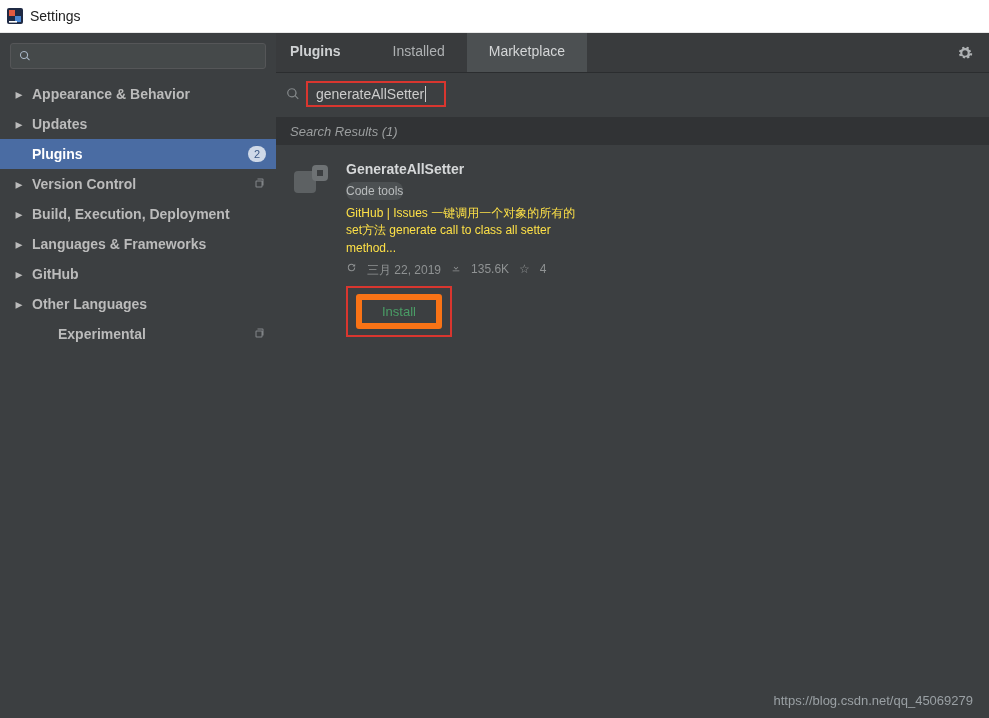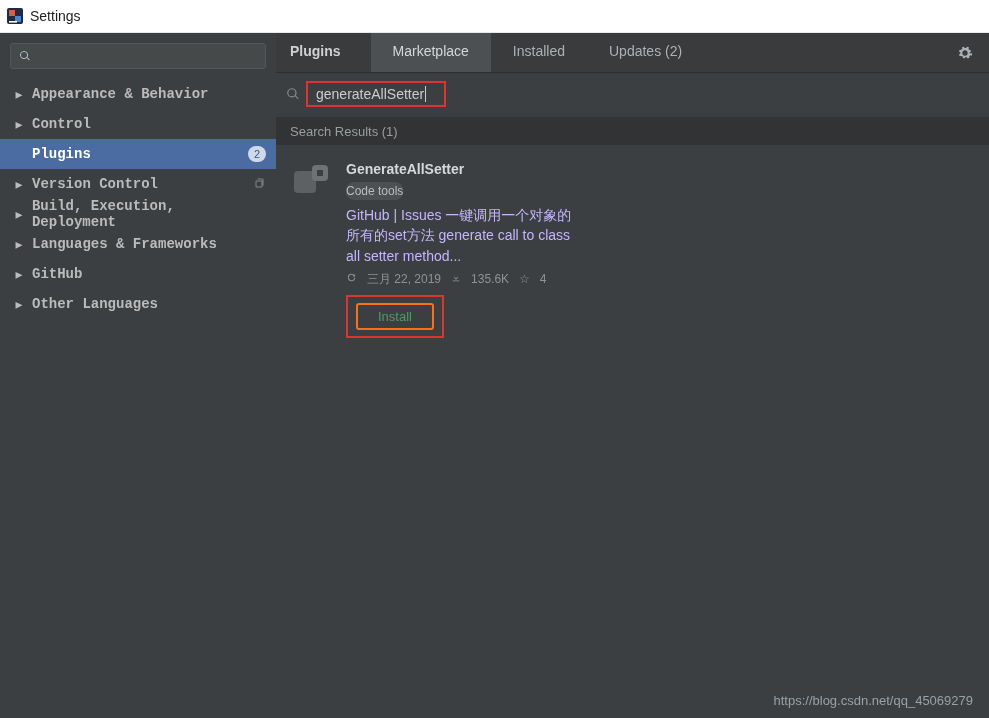--- a/index.html
+++ b/index.html
@@ -8,21 +8,21 @@
 .titlebar { height: 32px; background: #fff; display: flex; align-items: center; padding: 0 6px; gap: 6px; font-size: 14px; color: #222; }
 .app-icon { width: 18px; height: 18px; display: inline-block; }
 
 .app-body { display: flex; width: 989px; height: 686px; border-top: 1px solid #e8e8e8; }
 
 .left-panel { width: 276px; background: #3c3f41; display: flex; flex-direction: column; padding-top: 6px; }
 .left-search { margin: 4px 10px 10px 10px; height: 26px; background: #45494a; border: 1px solid #555658; border-radius: 3px; display: flex; align-items: center; padding: 0 8px; gap: 6px; }
 .left-search .mag { fill: #a9b7c6; }
 .tree { font-size: 14px; color: #bbbbbb; }
 .tree-item { height: 30px; display: flex; align-items: center; padding: 0 10px 0 14px; gap: 8px; cursor: default; }
-.tree-item.bold .label { font-weight: 700; font-family: Liberation Mono, monospace; }
+.tree-item.bold .label { font-weight: 700; }
 .tree-item .label { color: #bbbbbb; }
 .tree-item.selected { background: #4a6ca3; }
 .tree-item.selected .label { color: #ffffff; font-weight: 700; }
 .tree-item .arrow { width: 10px; text-align: center; color: #bbbbbb; }
 .tree-item .spacer { width: 10px; }
 .tree-item .indent { width: 18px; }
 .badge { margin-left: auto; background: #6b8fbe; color: #2b3b52; font-size: 11px; min-width: 18px; height: 16px; border-radius: 8px; display: inline-flex; align-items: center; justify-content: center; padding: 0 5px; }
 .tree-item.selected .badge { background: #cfd9e8; color: #3d5a86; }
 .copy-icon { margin-left: auto; color: #828689; }
 
@@ -35,32 +35,32 @@
 .tabs .gear { margin-left: auto; padding: 0 16px; display: flex; align-items: center; }
 .tabs svg { fill: #aeb1b3; }
 
 .plugin-search-row { padding: 8px 0 10px 0; display: flex; }
 .psearch { margin-left: 10px; display: flex; align-items: center; gap: 6px; }
 .psearch .mag { fill: #85898b; }
 .psearch-box { border: 2px solid #d9362f; padding: 2px 8px; min-width: 140px; height: 26px; display: flex; align-items: center; }
 .psearch-box .val { color: #cccccc; font-size: 14px; }
 .caret { width: 1px; height: 16px; background: #cccccc; display: inline-block; margin-left: 1px; }
 
-.results-bar { height: 28px; background: #313335; color: #9b9e9f; font-size: 13px; display: flex; align-items: center; padding: 0 14px; }
+.results-bar { height: 28px; background: #313335; color: #9b9e9f; font-size: 13px; display: flex; align-items: center; padding: 0 14px; font-style: italic; }
 
 .result-card { display: flex; padding: 16px 14px; gap: 14px; width: 340px; }
 .plugin-icon { width: 42px; height: 42px; flex: none; }
 .plugin-meta { display: flex; flex-direction: column; gap: 5px; color: #a7aaab; font-size: 13px; width: 230px; }
 .plugin-name { font-weight: 700; color: #d6d8d9; font-size: 14px; }
 .tag { background: #4c5052; color: #b9bcbd; font-size: 12px; padding: 2px 0; border-radius: 8px; width: fit-content; }
-.desc { color: #c4b5fd; line-height: 1.45; font-size: 14px; }
-.stats { color: #8f9293; font-size: 12px; display: flex; gap: 10px; align-items: center; }
+.desc { color: #fde047; line-height: 1.45; font-size: 12px; }
+.stats { color: #8f9293; font-size: 12px; display: flex; gap: 10px; }
 .stats svg { fill: #8f9293; }
 .install-wrap { border: 2px solid #d9362f; padding: 6px 8px; width: fit-content; margin-top: 2px; }
-.install-btn { border: 2px solid #f97316; background: transparent; color: #4a9d66; font-size: 13px; padding: 4px 20px; cursor: pointer; border-radius: 3px; }
+.install-btn { border: 6px solid #f97316; background: transparent; color: #4a9d66; font-size: 13px; padding: 4px 20px; cursor: pointer; border-radius: 3px; }
 
 .watermark { position: absolute; bottom: 10px; right: 16px; color: #9aa0a4; font-size: 13px; margin-left: 12px; }
 </style>
 </head>
 <body>
 
 <div class="titlebar">
   <span class="app-icon">
     <svg viewBox="0 0 18 18">
         <rect x="1" y="1" width="16" height="16" rx="2" fill="#1f2a44"></rect>
@@ -79,21 +79,21 @@
           <path d="M10 2a8 8 0 105.3 14l5 5 1.4-1.4-5-5A8 8 0 0010 2zm0 2a6 6 0 110 12 6 6 0 010-12z"></path>
         </svg>
     </div>
     <div class="tree" id="tree">
         <div class="tree-item bold">
           <span class="arrow">▸</span>
           <span class="label">Appearance &amp; Behavior</span>
         </div>
         <div class="tree-item bold">
           <span class="arrow">▸</span>
-          <span class="label">Control</span>
+          <span class="label">Updates</span>
         </div>
         <div class="tree-item bold selected">
           <span class="spacer"></span>
           <span class="label">Plugins</span>
           <span class="badge">2</span>
         </div>
         <div class="tree-item bold">
           <span class="arrow">▸</span>
           <span class="label">Version Control</span>
           <span class="copy-icon"><svg width="12" height="12" viewBox="0 0 24 24" fill="#828689">
@@ -109,30 +109,37 @@
           <span class="label">Languages &amp; Frameworks</span>
         </div>
         <div class="tree-item bold">
           <span class="arrow">▸</span>
           <span class="label">GitHub</span>
         </div>
         <div class="tree-item bold">
           <span class="arrow">▸</span>
           <span class="label">Other Languages</span>
         </div>
+        <div class="tree-item bold">
+          <span class="spacer"></span>
+          <span class="indent"></span>
+          <span class="label">Experimental</span>
+          <span class="copy-icon"><svg width="12" height="12" viewBox="0 0 24 24" fill="#828689">
+              <path d="M7 3h10a2 2 0 012 2v12h-2V5H7V3zm-2 4h10a2 2 0 012 2v10a2 2 0 01-2 2H5a2 2 0 01-2-2V9a2 2 0 012-2zm0 2v10h10V9H5z"></path>
+            </svg></span>
+        </div>
       </div>
   </div>
 
   <div class="right-panel">
     <div class="tabs">
       <div class="tab heading">Plugins</div>
       <div id="tabs-container" style="display:flex">
+          <div class="tab">Installed</div>
           <div class="tab active">Marketplace</div>
-          <div class="tab">Installed</div>
-          <div class="tab">Updates (2)</div>
         </div>
       <div class="gear">
         <svg width="16" height="16" viewBox="0 0 24 24">
             <path d="M12 8a4 4 0 100 8 4 4 0 000-8zm9 4l2 1-1 3-2-.5a9 9 0 01-1.7 1.7l.5 2-3 1-1-2a9 9 0 01-2.4 0l-1 2-3-1 .5-2A9 9 0 016 16.5l-2 .5-1-3 2-1a9 9 0 010-2l-2-1 1-3 2 .5A9 9 0 018 5.5l-.5-2 3-1 1 2a9 9 0 012.4 0l1-2 3 1-.5 2A9 9 0 0118 7.5l2-.5 1 3-2 1a9 9 0 010 2z"></path>
           </svg>
       </div>
     </div>
 
     <div class="plugin-search-row">
       <div class="psearch">

